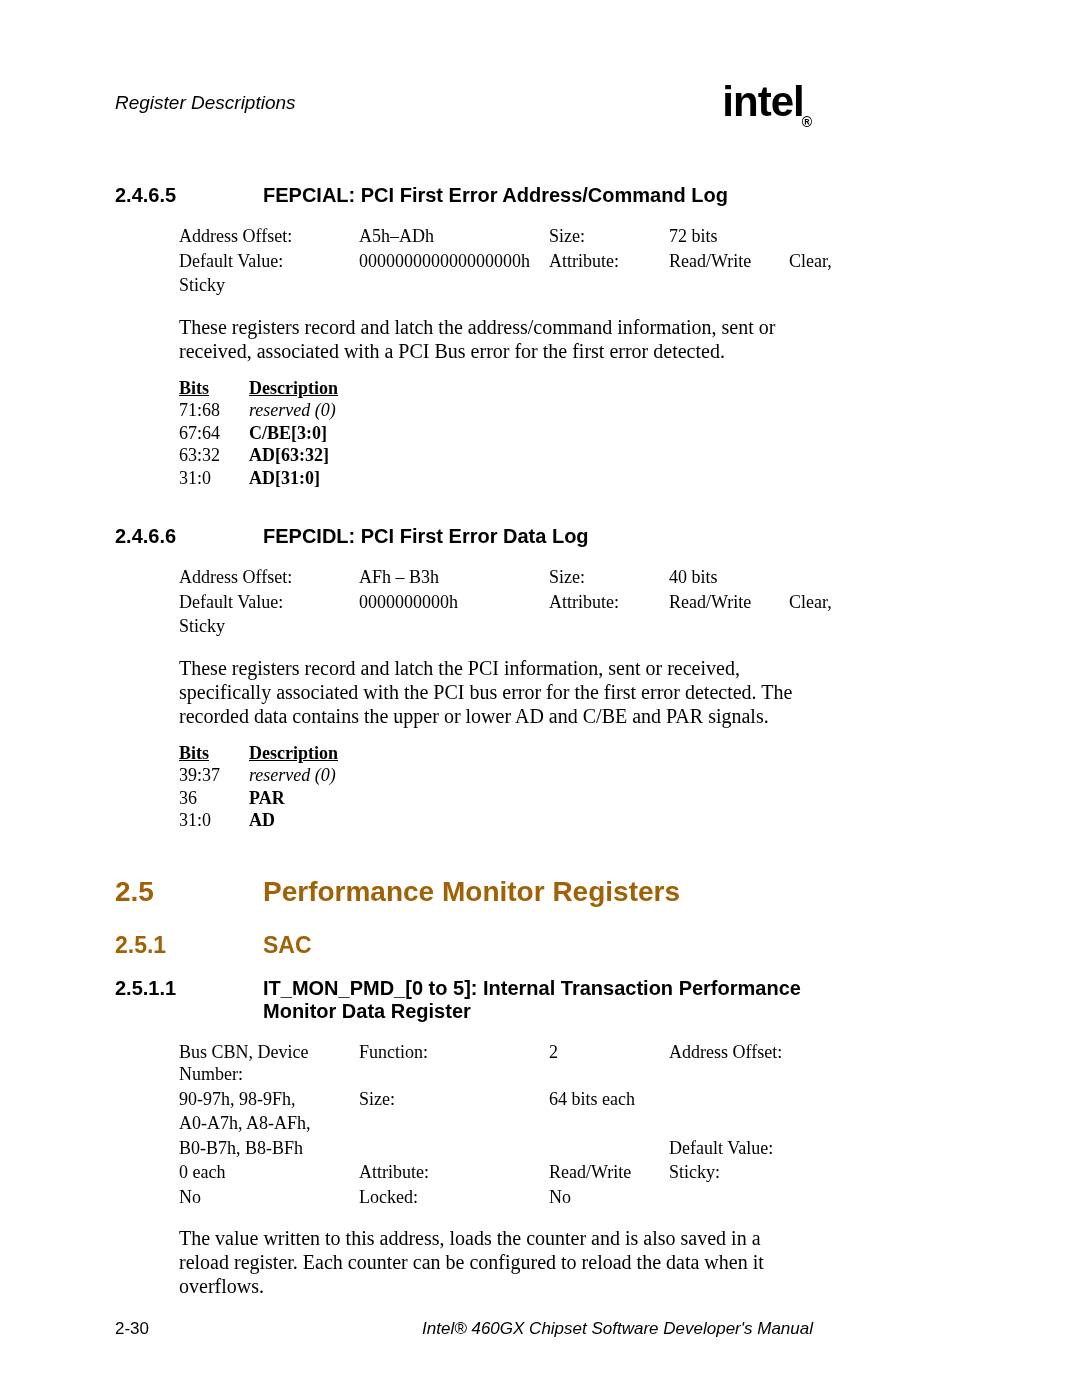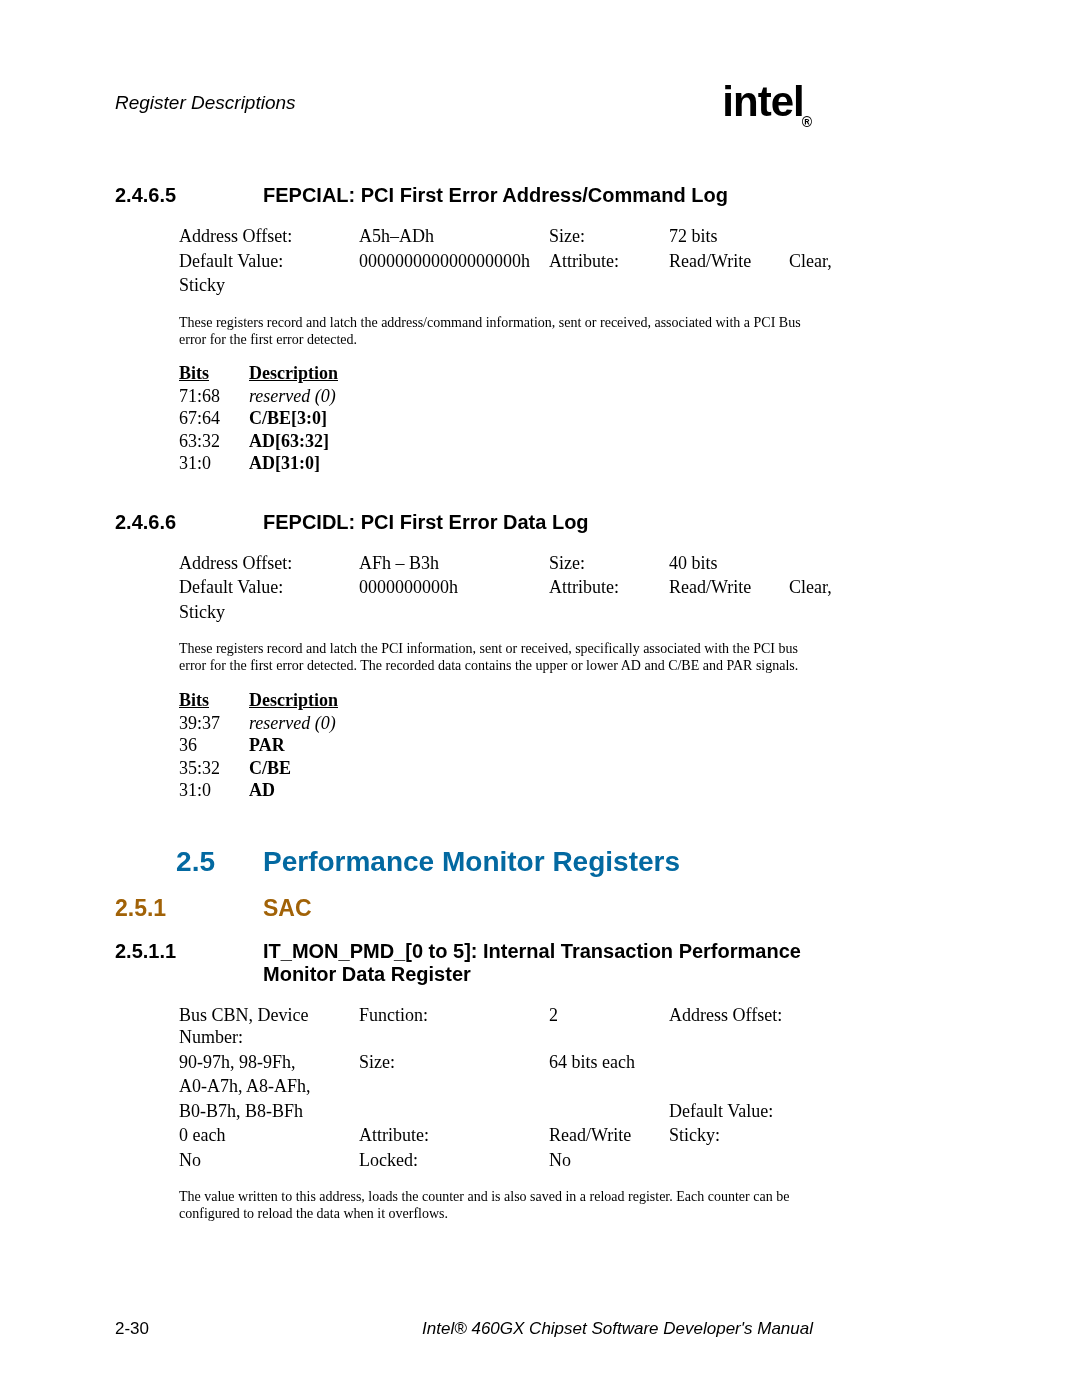--- a/index.html
+++ b/index.html
@@ -45,21 +45,21 @@
     align-items: baseline;
     font-family: Arial, Helvetica, sans-serif;
     font-weight: bold;
     gap: 48px;
   }
   .num-col {
     width: 100px;
     flex: 0 0 100px;
   }
   .h3 { font-size: 20px; margin-bottom: 18px; }
-  .h1 { font-size: 28px; color: #0369a1; margin-top: 44px; margin-bottom: 17px; text-align: right;}
+  .h1 { font-size: 28px; color: #a16207; margin-top: 44px; margin-bottom: 24px;}
   .h2 { font-size: 23px; color: #a16207; margin-bottom: 18px;}
   .content-indent {
     margin-left: 64px;
     font-size: 18px;
     line-height: 1.25;
   }
   .kv-table {
     display: grid;
     grid-template-columns: 180px 190px 120px 120px 60px;
     row-gap: 2px;
@@ -67,21 +67,21 @@
     margin-bottom: 18px;
   }
   .kv-table2 {
     display: grid;
     grid-template-columns: 180px 190px 120px 140px;
     row-gap: 2px;
     font-size: 18px;
     margin-bottom: 18px;
   }
   .para {
-    font-size: 14px;
+    font-size: 20px;
     margin-bottom: 14px;
     line-height: 1.2;
   }
   .bits-table {
     font-size: 18px;
   }
   .bits-table .row {
     display: flex;
   }
   .bits-table .c1 {
@@ -205,24 +205,20 @@
       </div>
       <div class="row">
           <div class="c1">39:37</div>
           <div class="ital">reserved (0)</div>
         </div>
       <div class="row">
           <div class="c1">36</div>
           <div class="bold">PAR</div>
         </div>
       <div class="row">
-          <div class="c1">35:32</div>
-          <div class="bold">C/BE</div>
-        </div>
-      <div class="row">
           <div class="c1">31:0</div>
           <div class="bold">AD</div>
         </div>
     </div>
   </div>
 
   <div class="section-row h1">
     <div class="num-col">2.5</div>
     <div>Performance Monitor Registers</div>
   </div>

